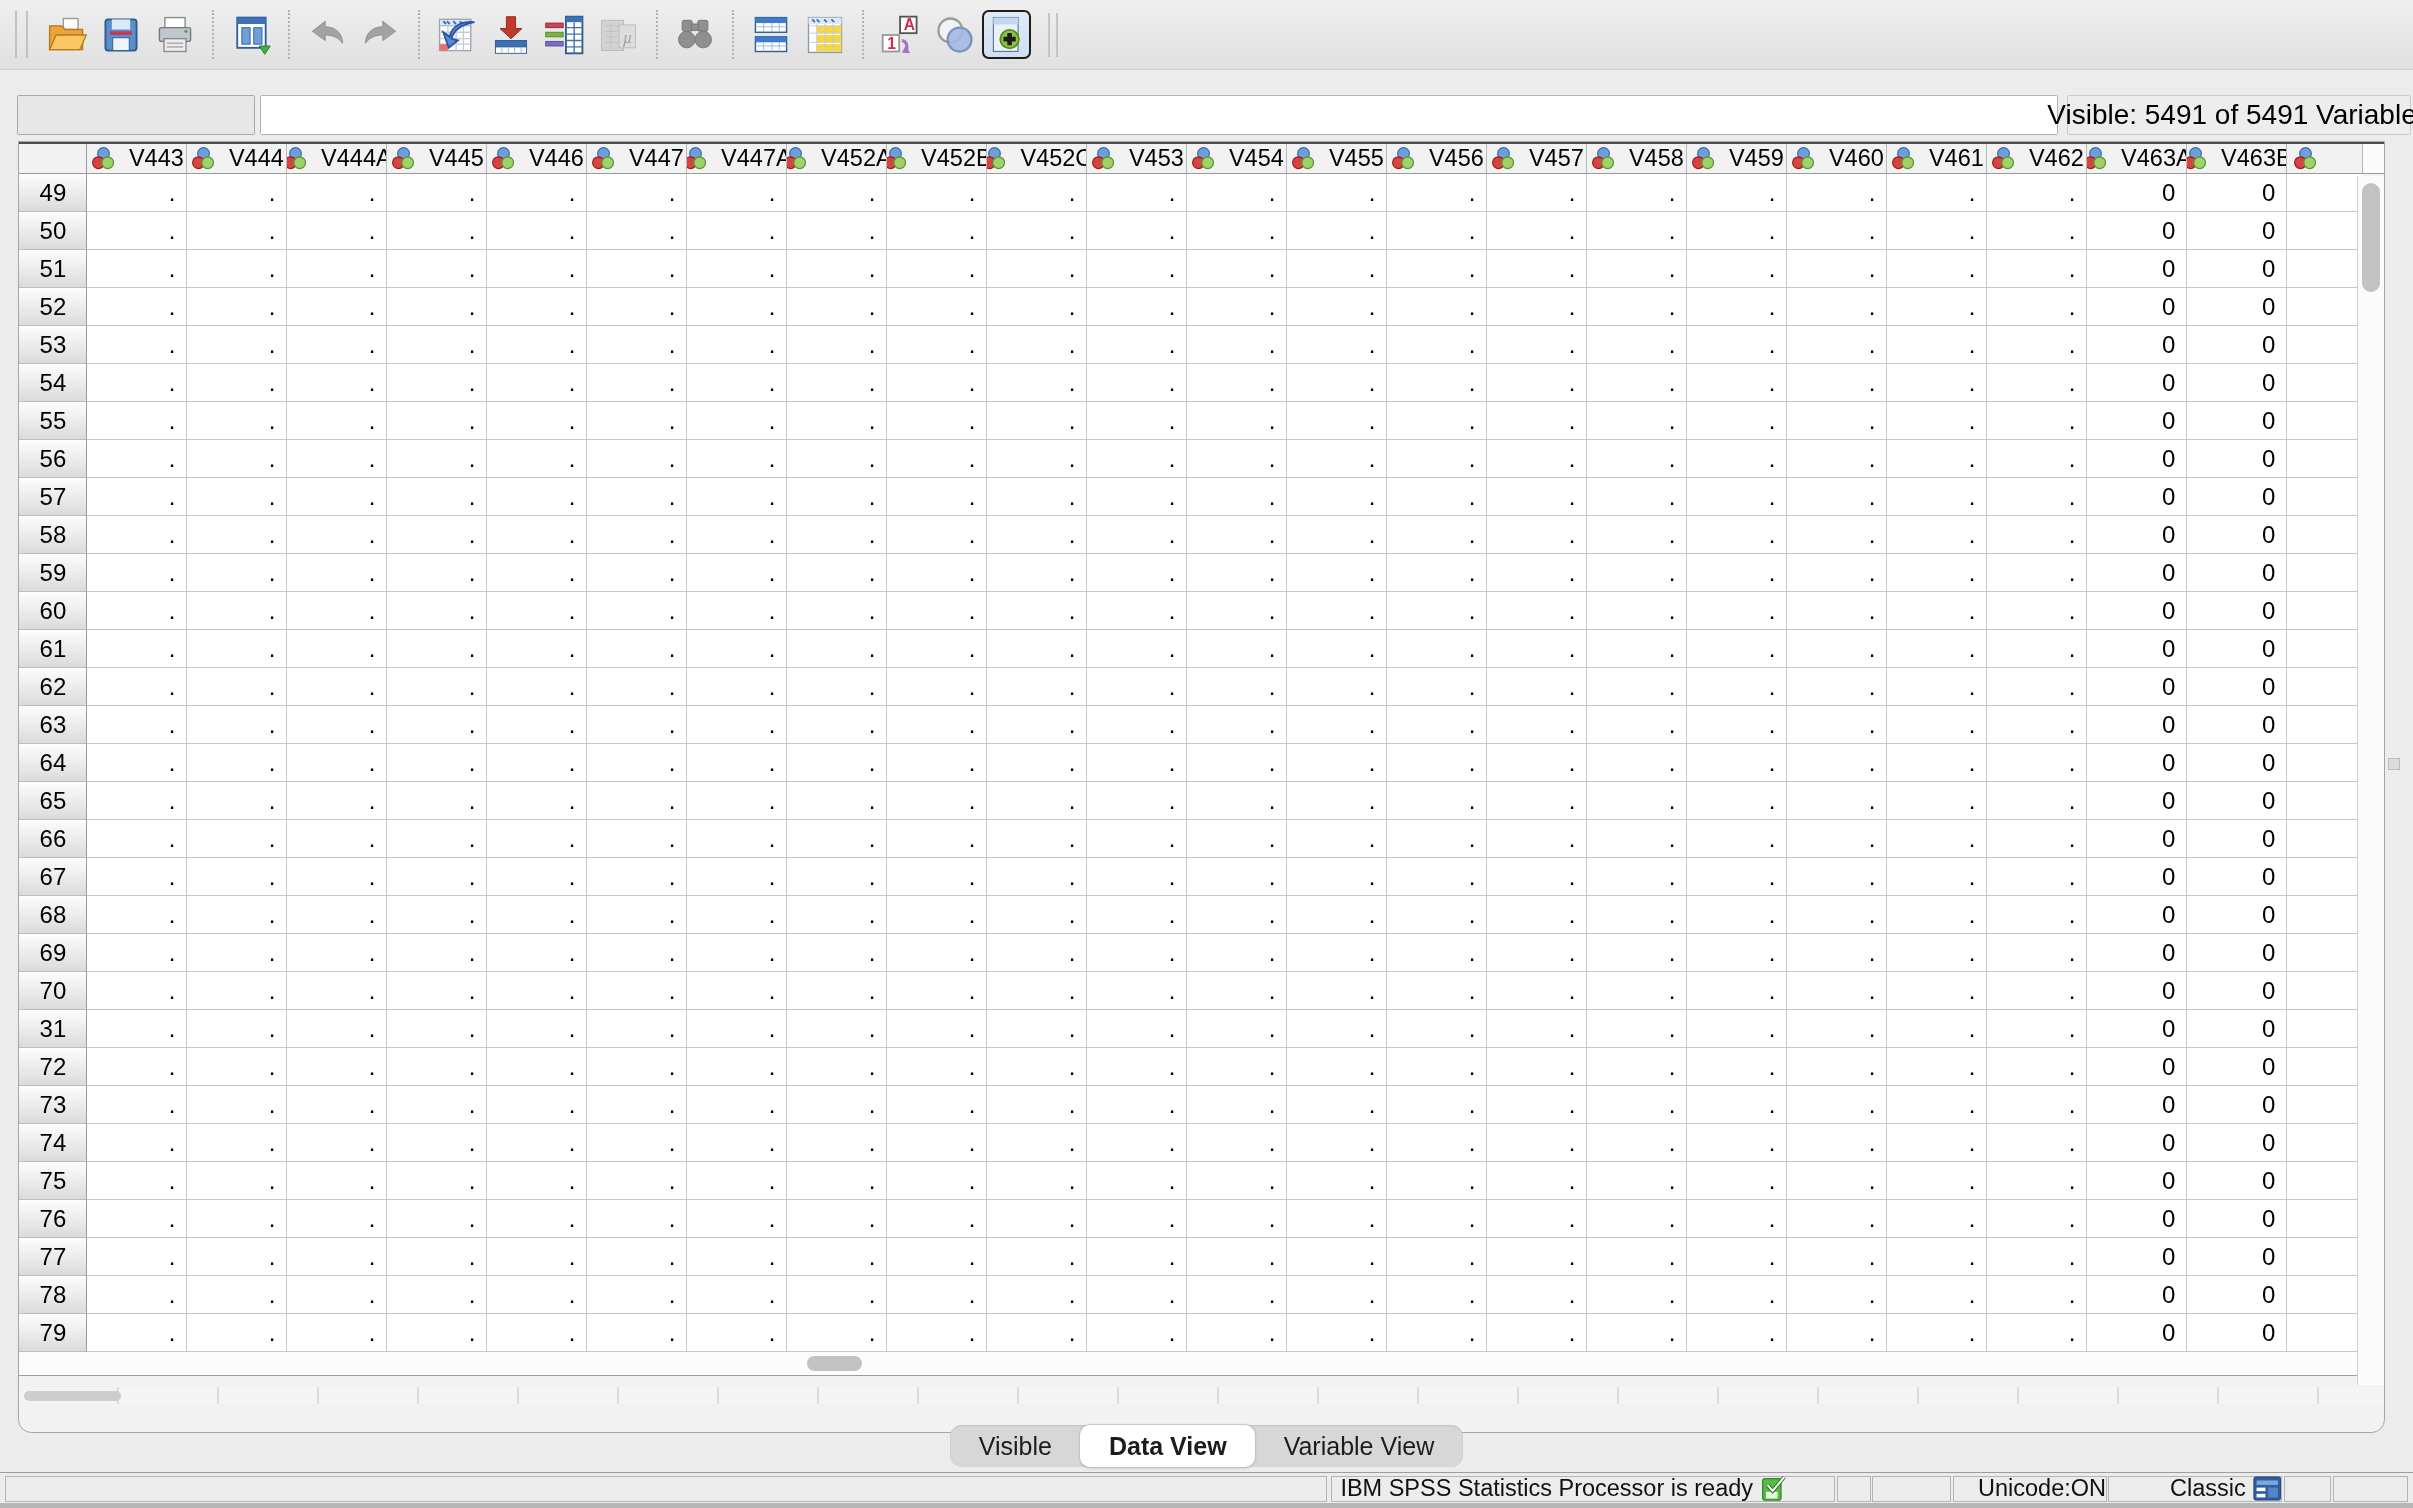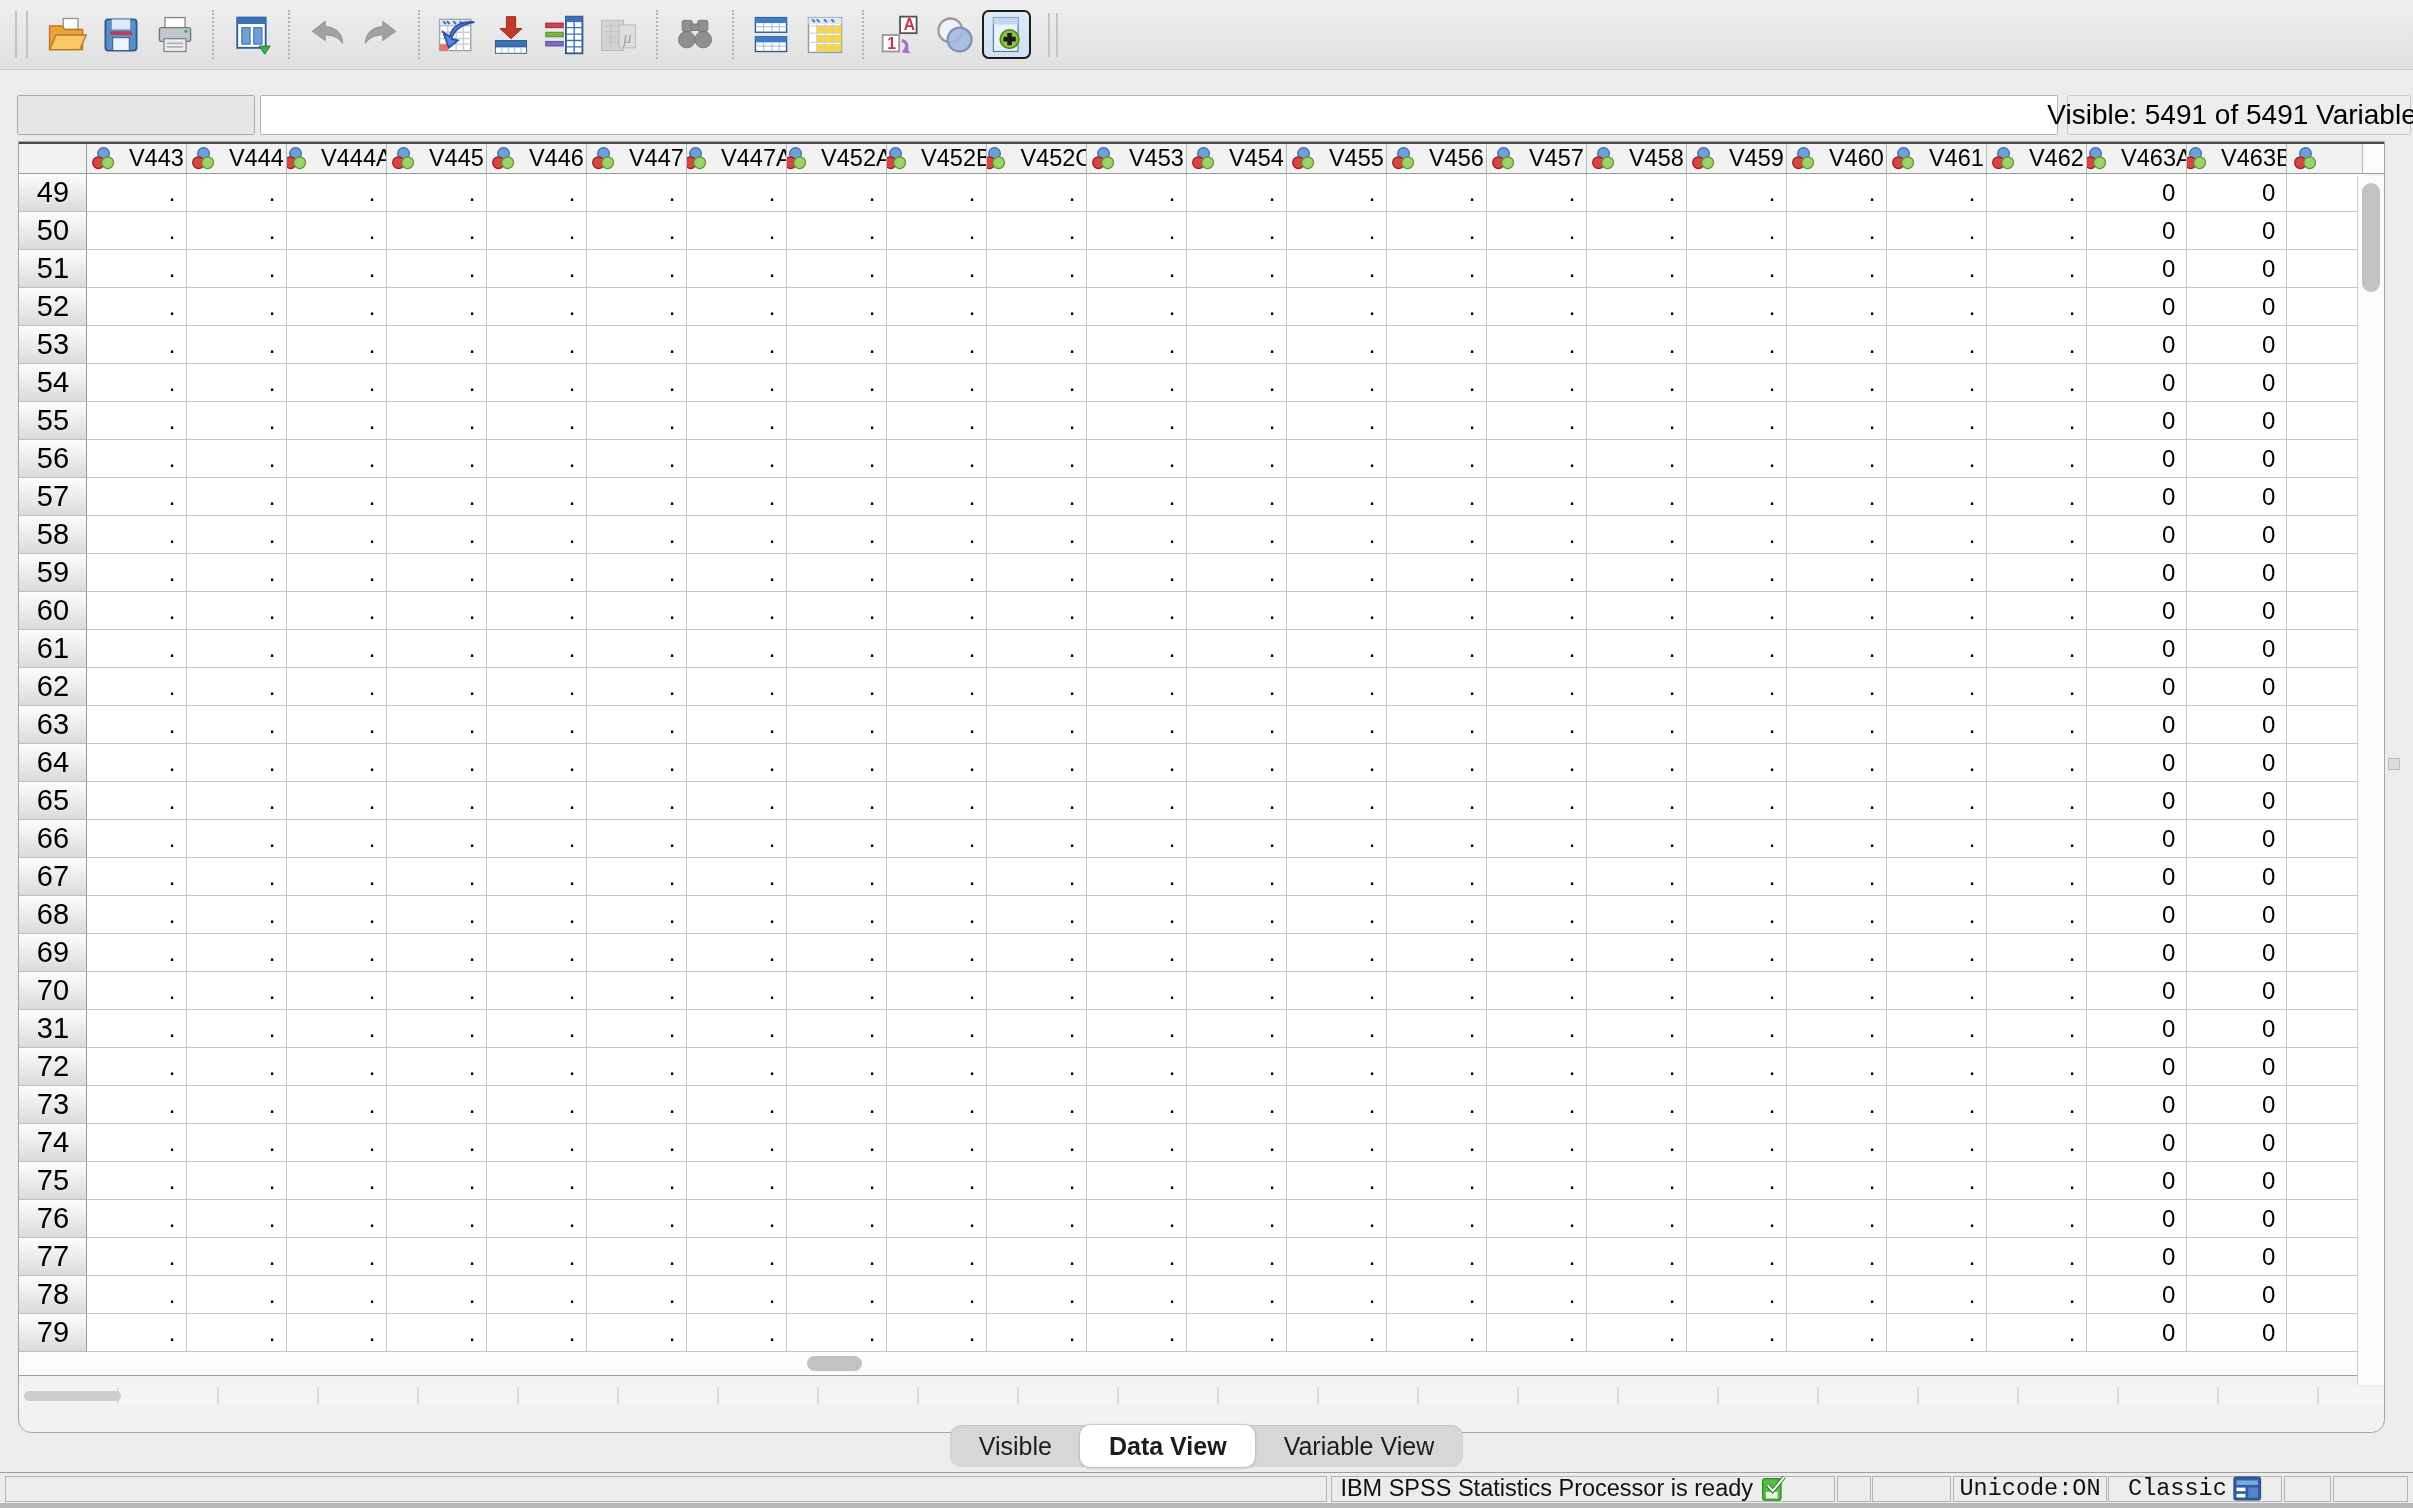--- a/index.html
+++ b/index.html
@@ -36,21 +36,21 @@
   .hdrrow { display:flex; height:32px; border-top:2.5px solid #4c4c4c; border-bottom:1.7px solid #9a9a9a; background:#f2f2f2; }
   .hcell { flex:0 0 100px; display:flex; align-items:center; justify-content:center; gap:12px;
     border-right:1.7px solid #b9b9b9; font-size:23.5px; color:#000; overflow:hidden; white-space:nowrap; }
   .hcell.corner { flex:0 0 68px; border-right:1.7px solid #9a9a9a; }
   .hcell.partial { flex:0 0 76px; justify-content:flex-start; padding-left:5px; }
   .hcell.fill { flex:1 1 auto; border-right:none; background:#fbfbfb; }
   .nom { width:27px; height:25px; flex:0 0 auto; }
   .gbody { position:relative; }
   .grow { display:flex; height:38px; }
   .rowhdr { flex:0 0 68px; background:linear-gradient(#fdfdfd,#dbdbdb); border-right:1.7px solid #9a9a9a; border-bottom:1.7px solid #bdbdbd;
-    display:flex; align-items:center; justify-content:center; font-size:29px; color:#000; }
+    display:flex; align-items:center; justify-content:center; font-size:24px; color:#000; }
   .cell { flex:0 0 100px; background:#fff; border-right:1.7px solid #cacaca; border-bottom:1.7px solid #c6c6c6;
     display:flex; align-items:center; justify-content:flex-end; padding-right:11px; font-size:24px; color:#000; }
   .cell.partial { flex:0 0 76px; border-right:none; }
   .hstrip { height:23.5px; background:#fcfcfc; border-bottom:1.7px solid #9e9e9e; position:relative; }
   .hstrip .pill { position:absolute; left:788px; top:4.2px; width:55px; height:15px; border-radius:7.5px; background:#c2c2c2; }
   .btmtrack { position:relative; margin-top:11.7px; height:17px; background:#f4f4f4;
     background-image:repeating-linear-gradient(to right, transparent 0px, transparent 98px, #dcdcdc 98px, #dcdcdc 100px); }
   .btmtrack .thumb { position:absolute; left:5px; top:3.4px; width:97px; height:10px; border-radius:5px; background:#cdcdcd; }
   .vscroll { position:absolute; right:0; top:34px; bottom:47px; width:27px; background:#fbfbfb; border-left:1.7px solid #d2d2d2; }
   .vscroll .vthumb { position:absolute; left:3.4px; top:6.7px; width:18.4px; height:109px; border-radius:9.2px; background:#c2c2c2; }
@@ -59,21 +59,21 @@
   
   .tabbar { position:absolute; left:0; top:1425px; width:2413px; height:44px; display:flex; justify-content:center; }
   .seg { background:#d7d7d7; border-radius:11.7px; display:flex; align-items:center; height:42px; box-shadow:inset 0 0.8px 1.7px rgba(0,0,0,0.12); }
   .seg .tab { padding:0 28.5px; font-size:25px; color:#1c1c1c; height:42px; display:flex; align-items:center; border-radius:11.7px; }
   .seg .tab.active { background:#ffffff; font-weight:bold; height:42px; box-shadow:0 0 0 0.8px #c4c4c4, 0 0.8px 2.5px rgba(0,0,0,0.25); border-radius:10px; }
 
   
   .statusbar { position:absolute; left:0; top:1472px; width:2413px; height:32px; background:#ececec; border-top:1.7px solid #9d9d9d; }
   .sb { position:absolute; top:2.5px; bottom:2.5px; border:0.8px solid #b4b4b4; background:#ececec;
     display:flex; align-items:center; font-size:23.5px; color:#111; white-space:nowrap; }
-  .sb.center { justify-content:center;font-family:Liberation Mono, monospace; }
+  .sb.center { justify-content:flex-end; }
   .sb svg { width:25px; height:27px; margin-left:8.4px; }
   .botstrip { position:absolute; left:0; top:1503px; width:2413px; height:5px; background:#b6b6b6; }
 </style>
 </head>
 <body>
 
 <div class="toolbar">
   <div class="gripper"></div>
 
   <div class="tbtn">

